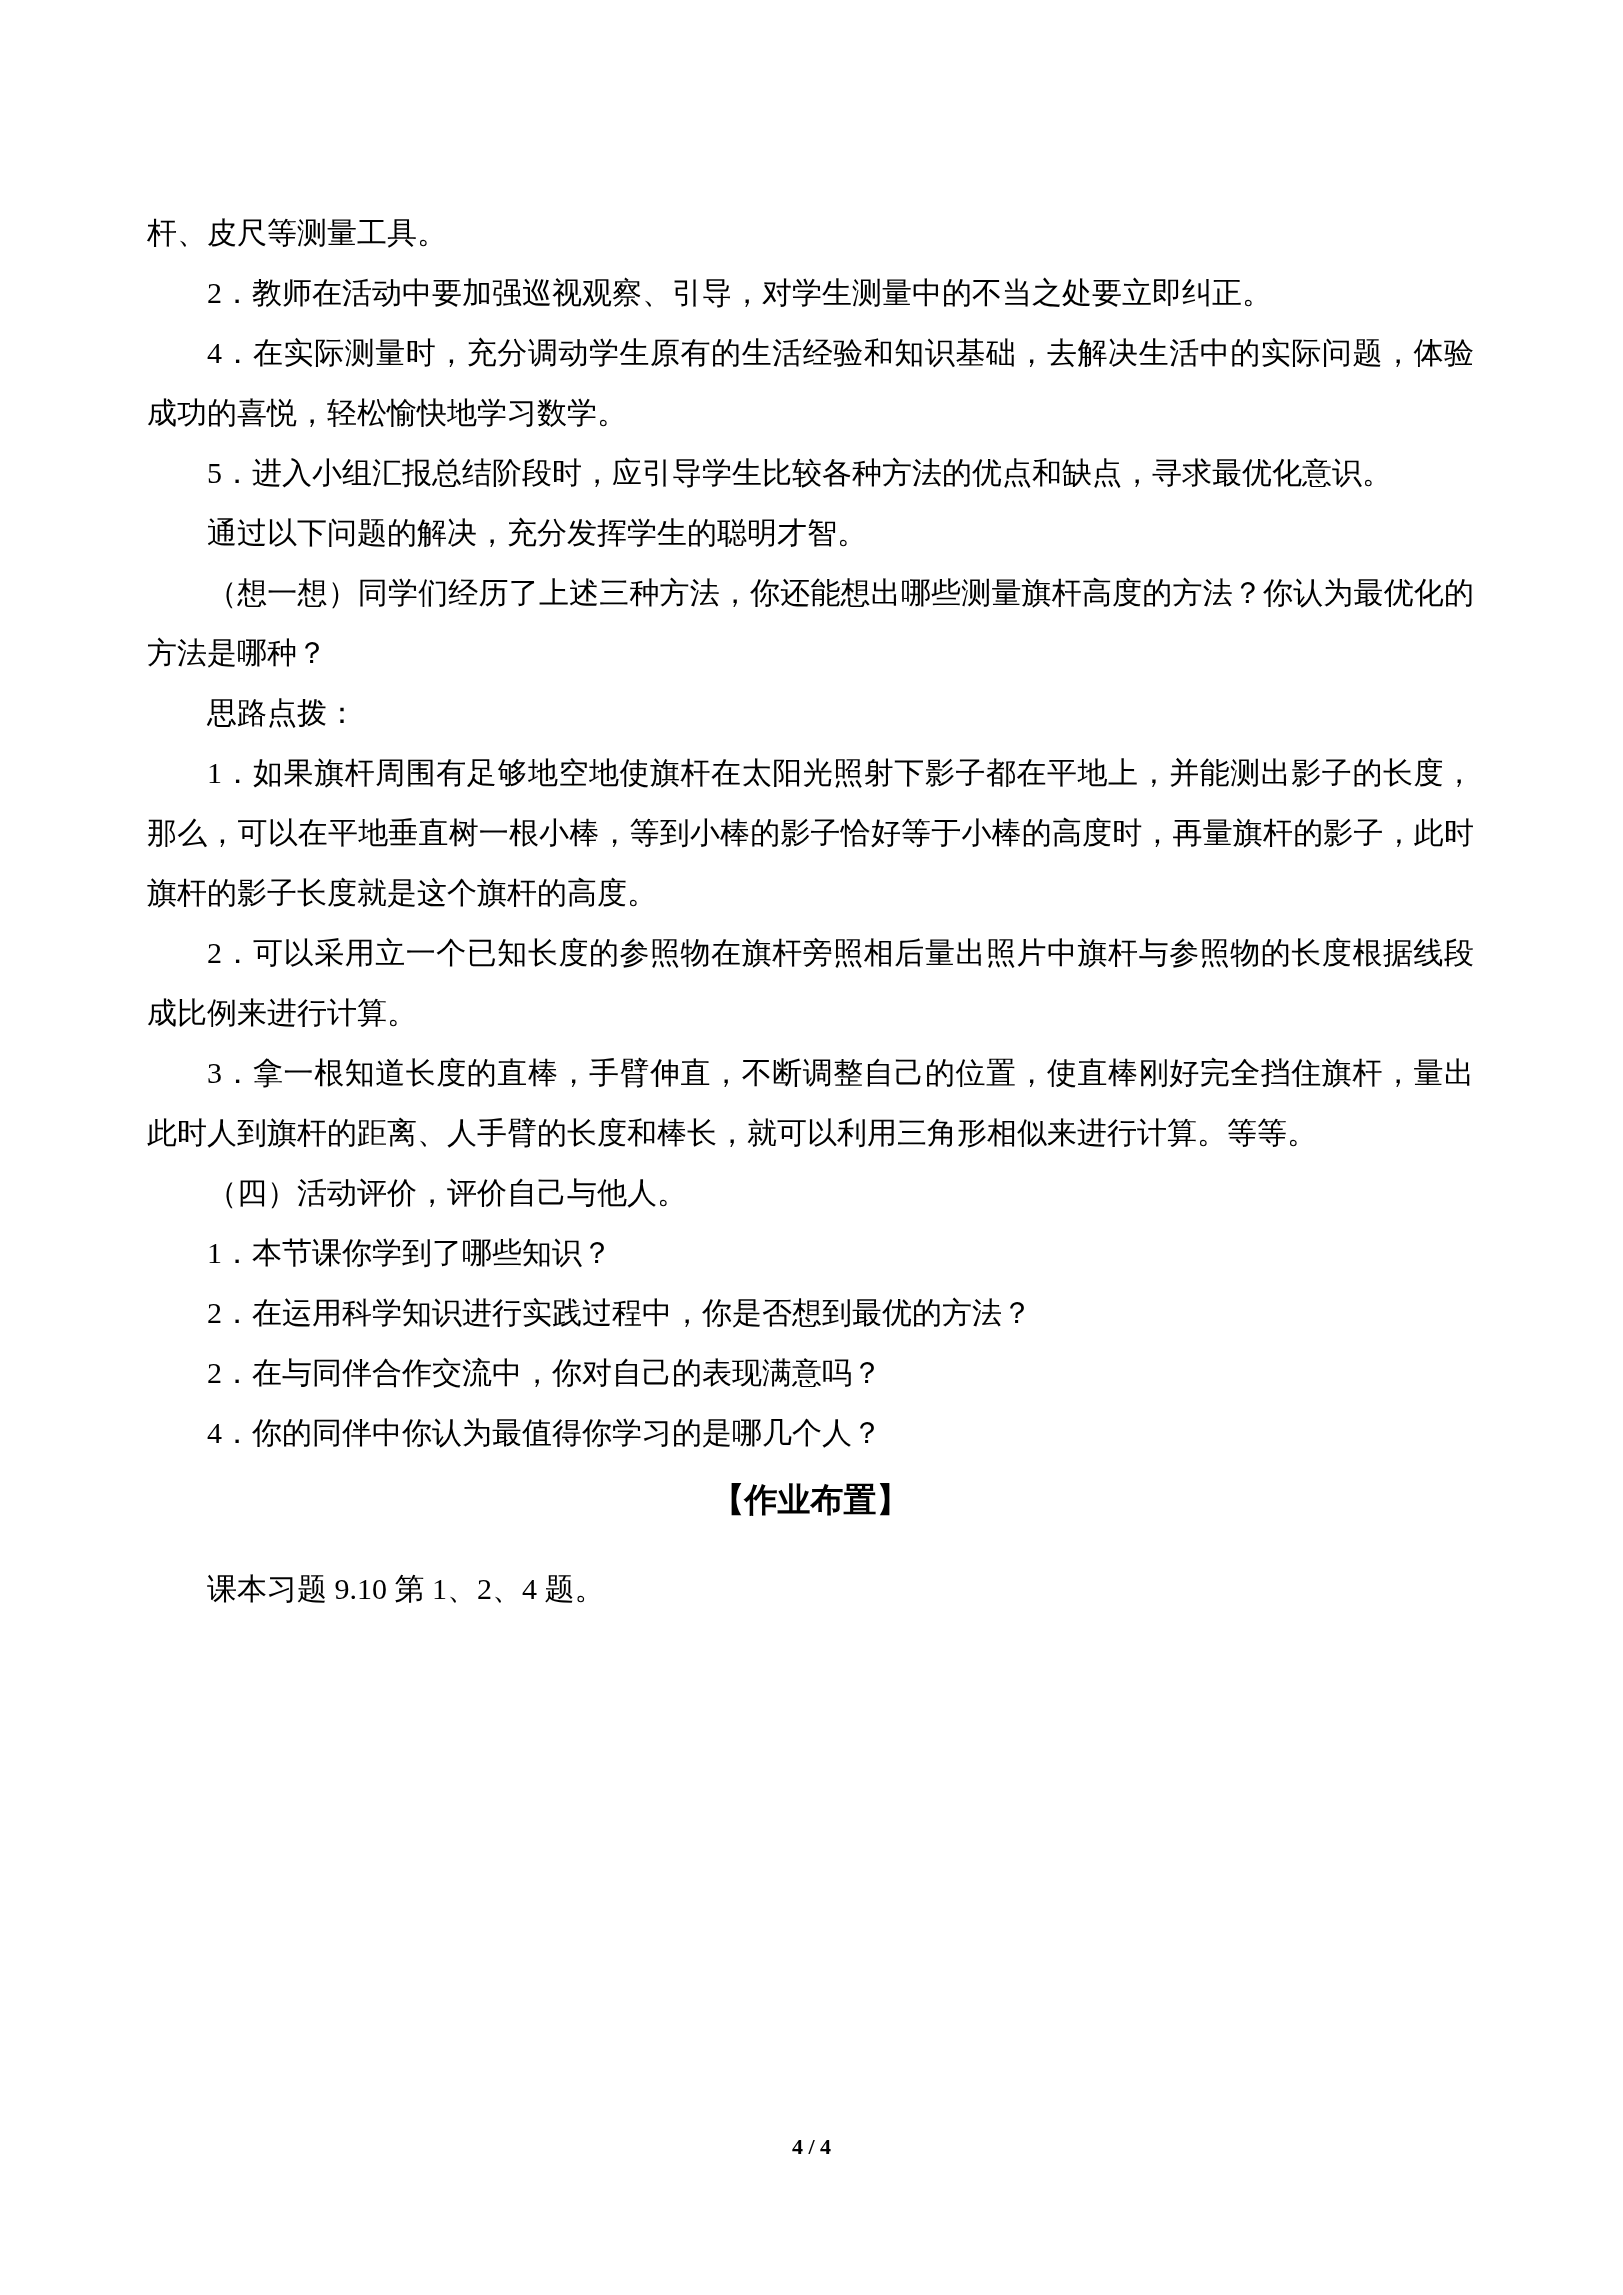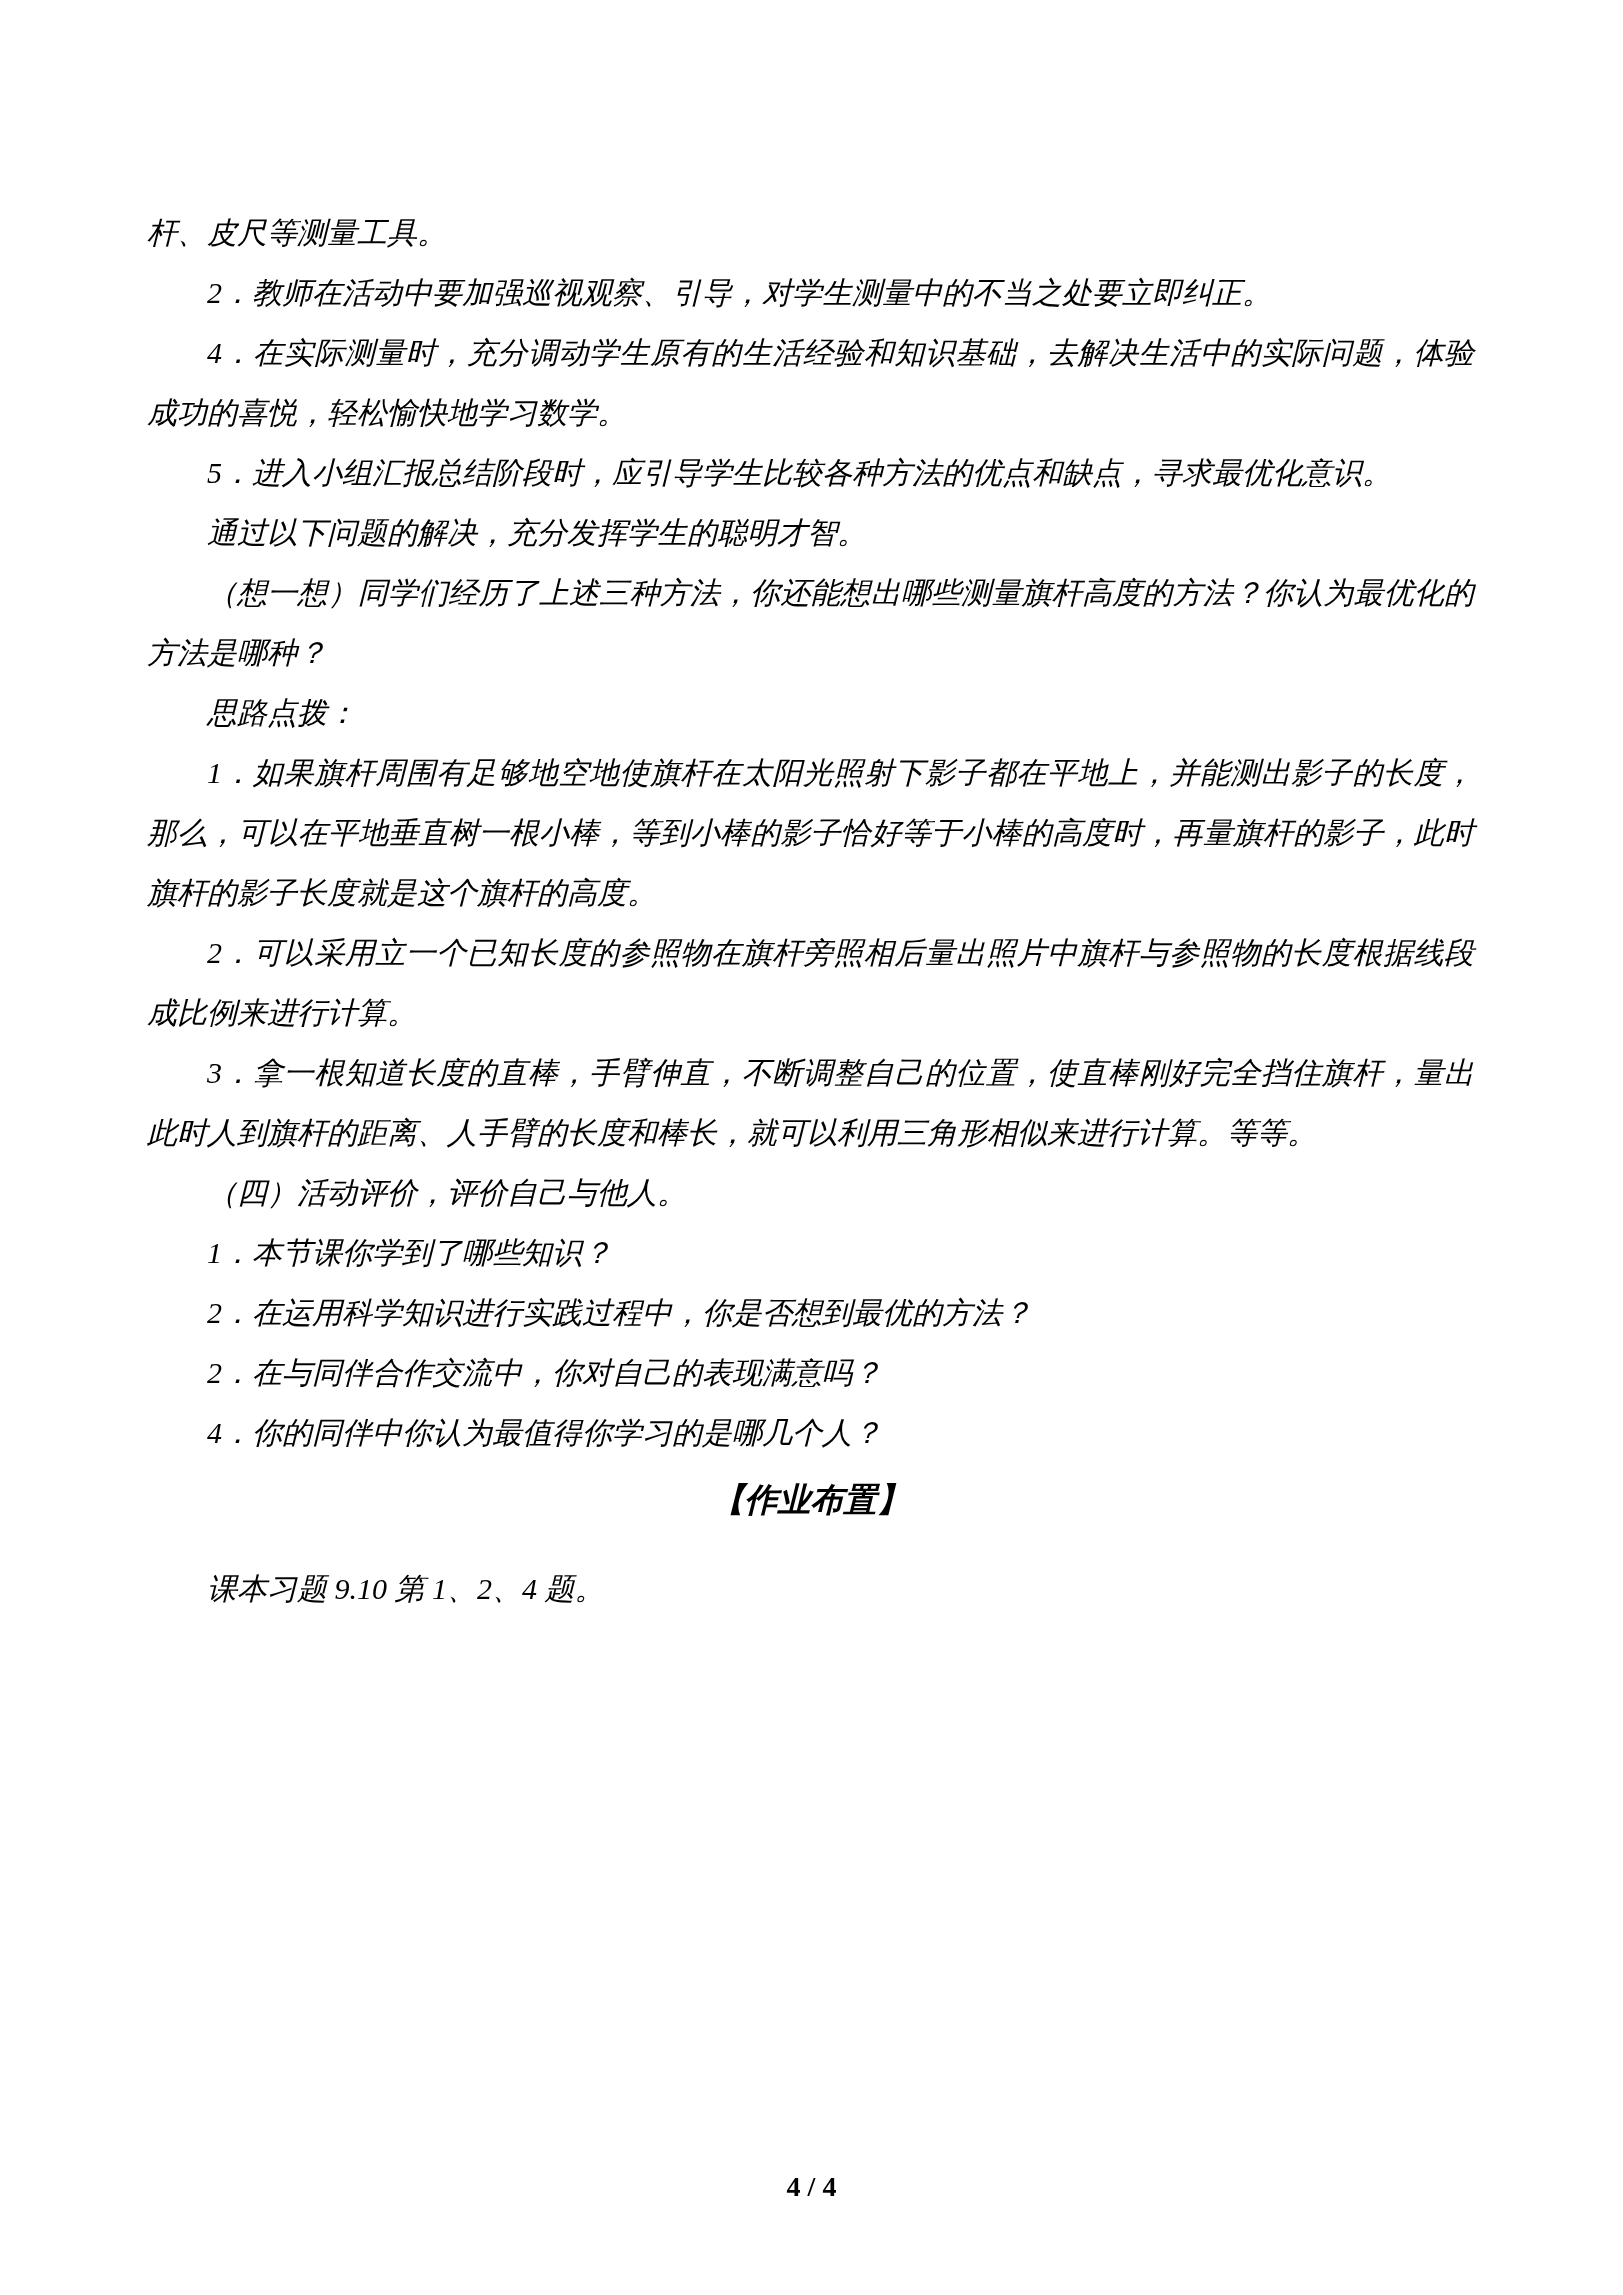--- a/index.html
+++ b/index.html
@@ -21,43 +21,41 @@
     top: 203px;
     width: 1327px;
     font-size: 30px;
     line-height: 60px;
     text-align: justify;
     letter-spacing: 0;
   }
   .doc-content p {
     margin: 0;
     padding: 0;
-    font-style: italic;
   }
   .doc-content p.indent {
     text-indent: 2em;
   }
   .doc-content p.heading {
     font-weight: bold;
     font-size: 33px;
     text-indent: 0;
     margin-top: 6.8px;
     margin-bottom: 29px;
     text-align: center;
   }
   .page-footer {
     position: absolute;
     top: 2133px;
     left: 0;
     width: 1623px;
     text-align: center;
-    font-size: 28px;
+    font-size: 22px;
     font-weight: bold;
     line-height: 27px;
-    margin-top: 40px;
   }
 </style>
 </head>
 <body>
 
 <div class="doc-content">
     <p class="">杆、皮尺等测量工具。</p>
     <p class=" indent">2．教师在活动中要加强巡视观察、引导，对学生测量中的不当之处要立即纠正。</p>
     <p class=" indent">4．在实际测量时，充分调动学生原有的生活经验和知识基础，去解决生活中的实际问题，体验成功的喜悦，轻松愉快地学习数学。</p>
     <p class=" indent">5．进入小组汇报总结阶段时，应引导学生比较各种方法的优点和缺点，寻求最优化意识。</p>

